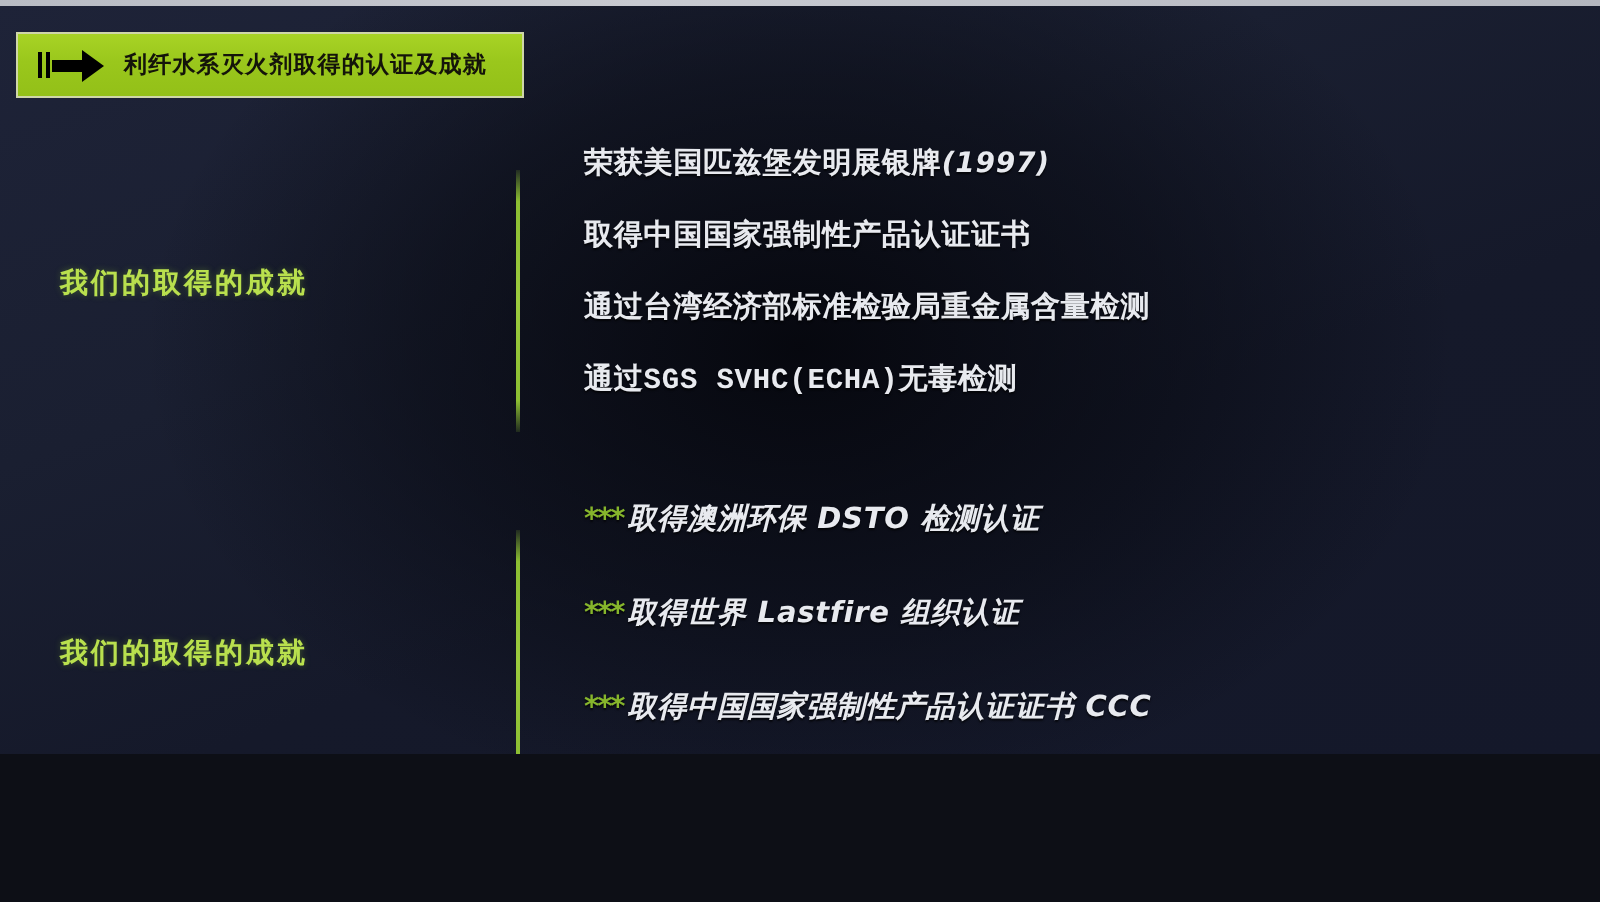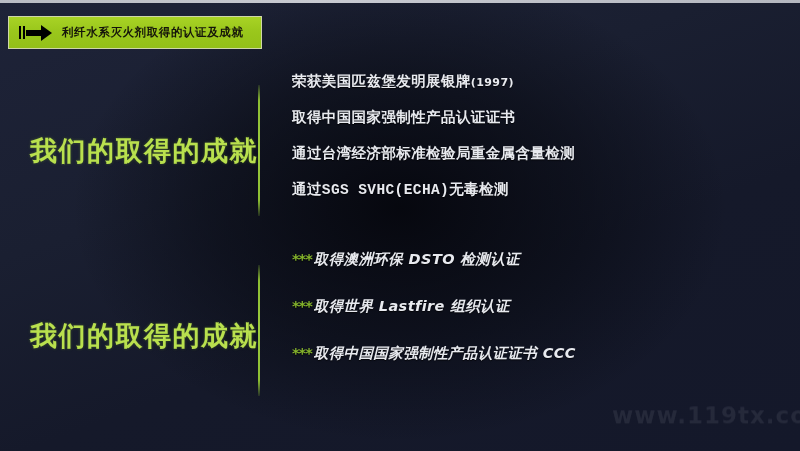--- a/index.html
+++ b/index.html
@@ -8,21 +8,21 @@
     padding: 0;
     background: #0d0f16;
   }
   body {
     font-family: "DejaVu Sans", "Liberation Sans", sans-serif;
   }
 
   .slide {
     position: relative;
     width: 800px;
-    height: 451px;
+    height: 377px;
     overflow: hidden;
     background: #1b2033;
     background-image:
       radial-gradient(ellipse 420px 300px at 50% 46%, rgba(5,6,12,0.92) 0%, rgba(8,10,18,0.55) 45%, rgba(16,19,31,0.0) 78%),
       linear-gradient(160deg, #1e2338 0%, #1a1f31 35%, #15192a 62%, #14182a 100%);
   }
 
   
   .top-edge {
     position: absolute;
@@ -68,21 +68,21 @@
     white-space: nowrap;
     font-family: "DejaVu Sans", "Liberation Sans", sans-serif;
   }
 
   
   .section-heading {
     position: absolute;
     left: 30px;
     width: 215px;
     color: #b9e04e;
-    font-size: 27px;
+    font-size: 14px;
     font-weight: 700;
     letter-spacing: 1.5px;
     text-shadow: 0 0 3px rgba(140,200,40,0.35);
     white-space: nowrap;
   }
   #heading-1 { top: 133px; }
   #heading-2 { top: 318px; }
 
   
   .divider {
@@ -117,22 +117,23 @@
 
   .bullet {
     color: #86b52c;
     font-weight: 700;
     letter-spacing: -1px;
     margin-right: 2px;
     font-size: 14.5px;
   }
 
   .line .small {
-    font-size: 11px;
+    font-size: 14px;
     font-weight: 600;
+    font-style: italic;
   }
 
   
   .watermark {
     position: absolute;
     left: 612px;
     top: 402px;
     font-size: 23px;
     font-weight: 700;
     letter-spacing: 1px;

